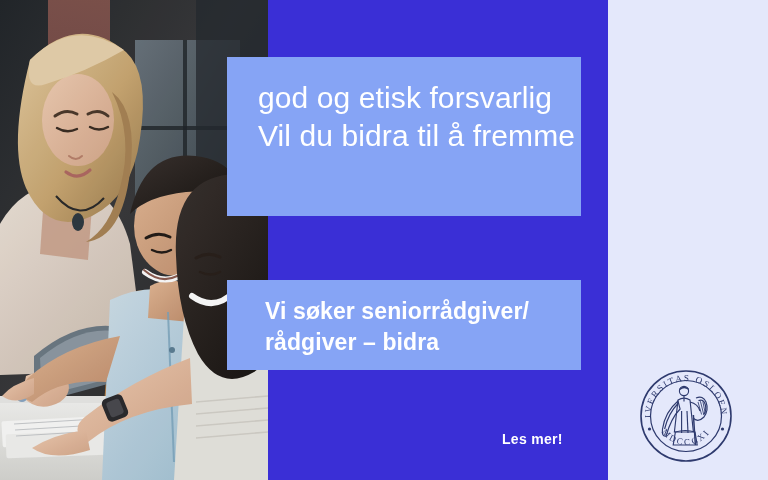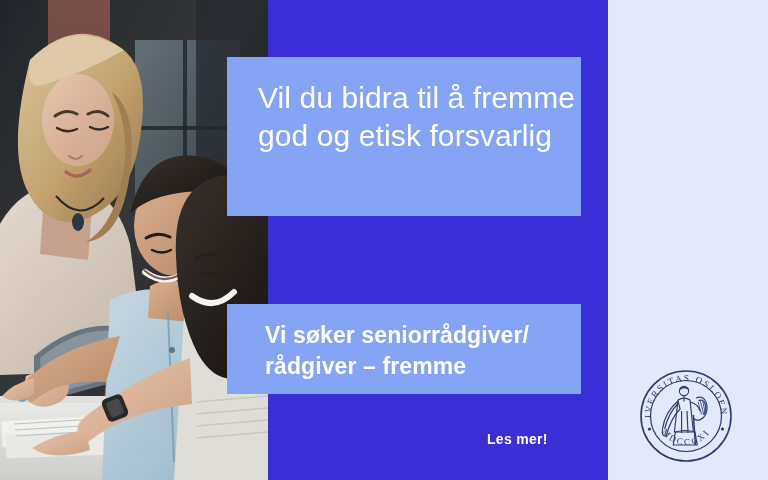--- a/index.html
+++ b/index.html
@@ -61,35 +61,34 @@
     font-size: 30px;
     line-height: 38px;
     font-weight: 400;
     letter-spacing: 0.1px;
     white-space: nowrap;
   }
   .textbox-job {
     left: 227px; top: 280px;
     width: 354px; height: 90px;
     padding: 16px 20px 0 38px;
-    margin-top: 24px;
   }
   .textbox-job .line {
     color: #ffffff;
     font-size: 23px;
     line-height: 31px;
     font-weight: bold;
     letter-spacing: 0.1px;
     white-space: nowrap;
   }
 
   
   .cta {
     position: absolute;
-    left: 487px; top: 431px;
+    left: 502px; top: 431px;
     color: #ffffff;
     font-size: 14px;
     font-weight: bold;
     letter-spacing: 0.3px;
   }
 
   
   .rek-logo {
     position: absolute;
     left: 648px; top: 24px;
@@ -250,27 +249,27 @@
 
       <rect x="0" y="0" width="270" height="480" fill="#000" opacity="0.04"></rect>
     </svg>
   </div>
 
   <div class="panel-purple"></div>
 
   <div class="panel-lavender"></div>
 
   <div class="textbox textbox-headline">
+    <div class="line">god og etisk forsvarlig</div>
     <div class="line">Vil du bidra til å fremme</div>
-    <div class="line">god og etisk forsvarlig</div>
   </div>
 
   <div class="textbox textbox-job">
     <div class="line">Vi søker seniorrådgiver/</div>
-    <div class="line">rådgiver – fremme</div>
+    <div class="line">rådgiver – bidra</div>
   </div>
 
   <div class="cta">Les mer!</div>
 
 
   <div class="uio-seal">
     <svg width="98" height="98" viewBox="0 0 98 98" xmlns="http://www.w3.org/2000/svg">
       <defs>
         <path id="arcTop" d="M 14 49 A 35 35 0 0 1 84 49"></path>
         <path id="arcBot" d="M 20 49 A 29 29 0 0 0 78 49"></path>

